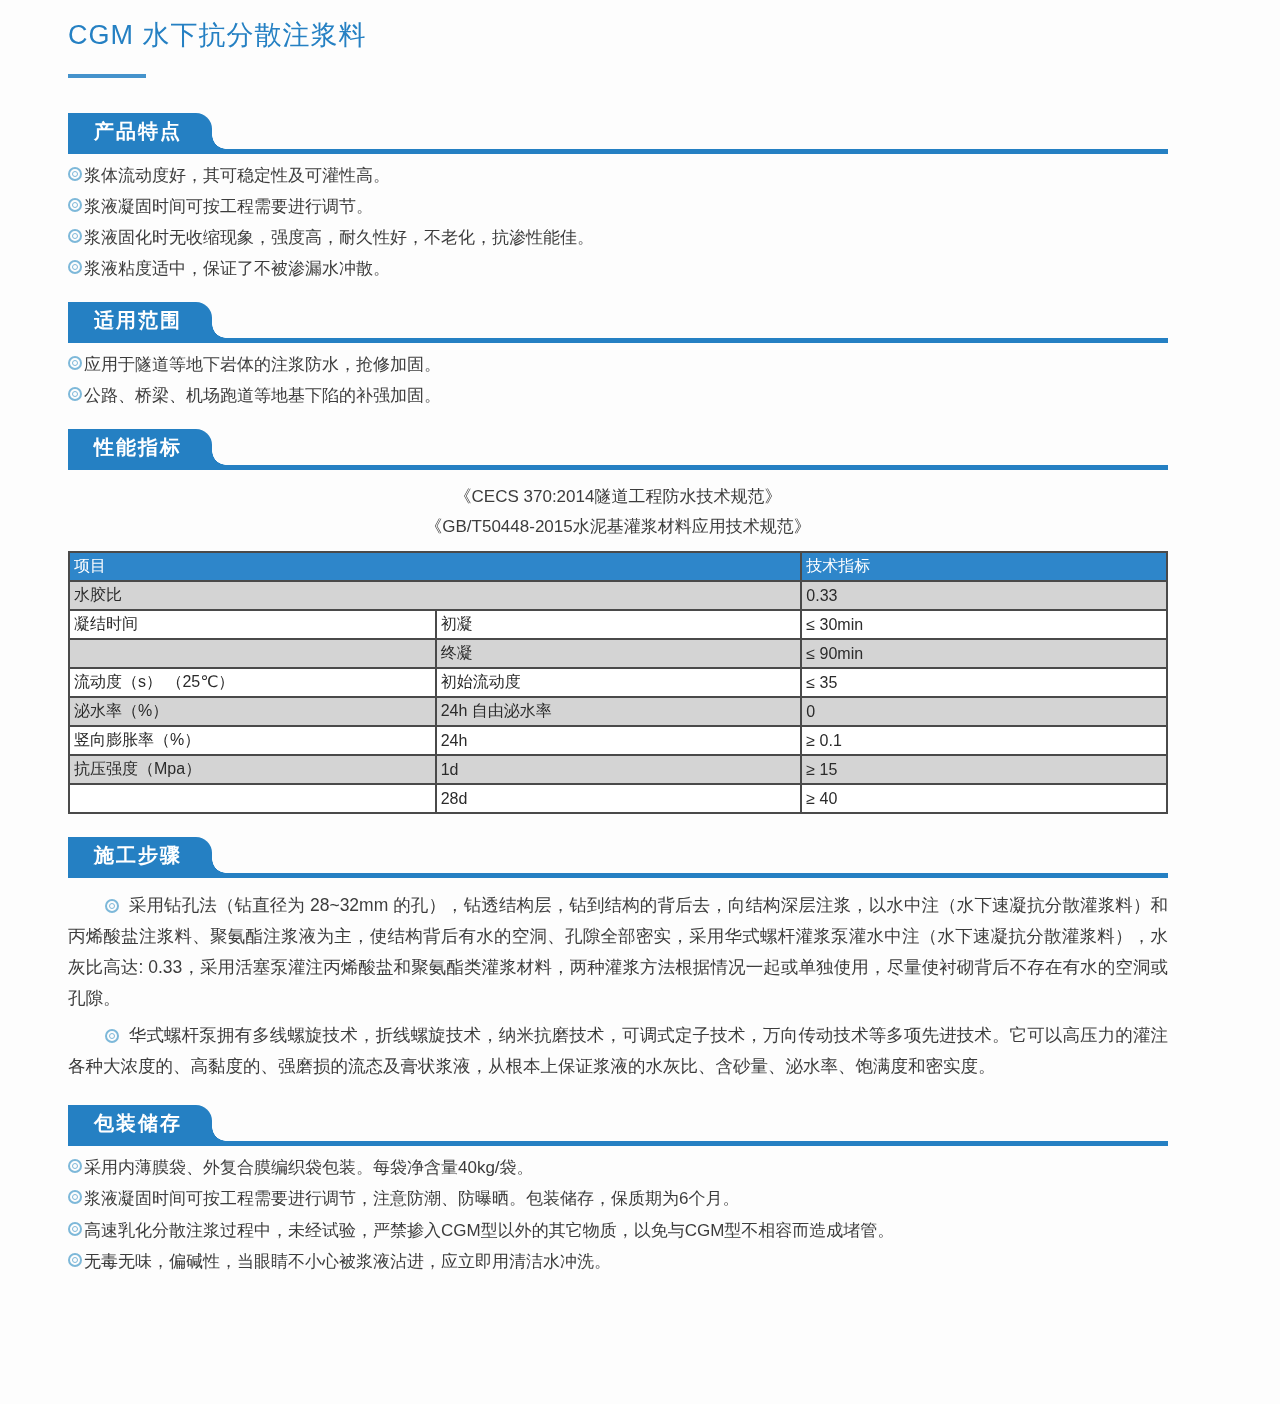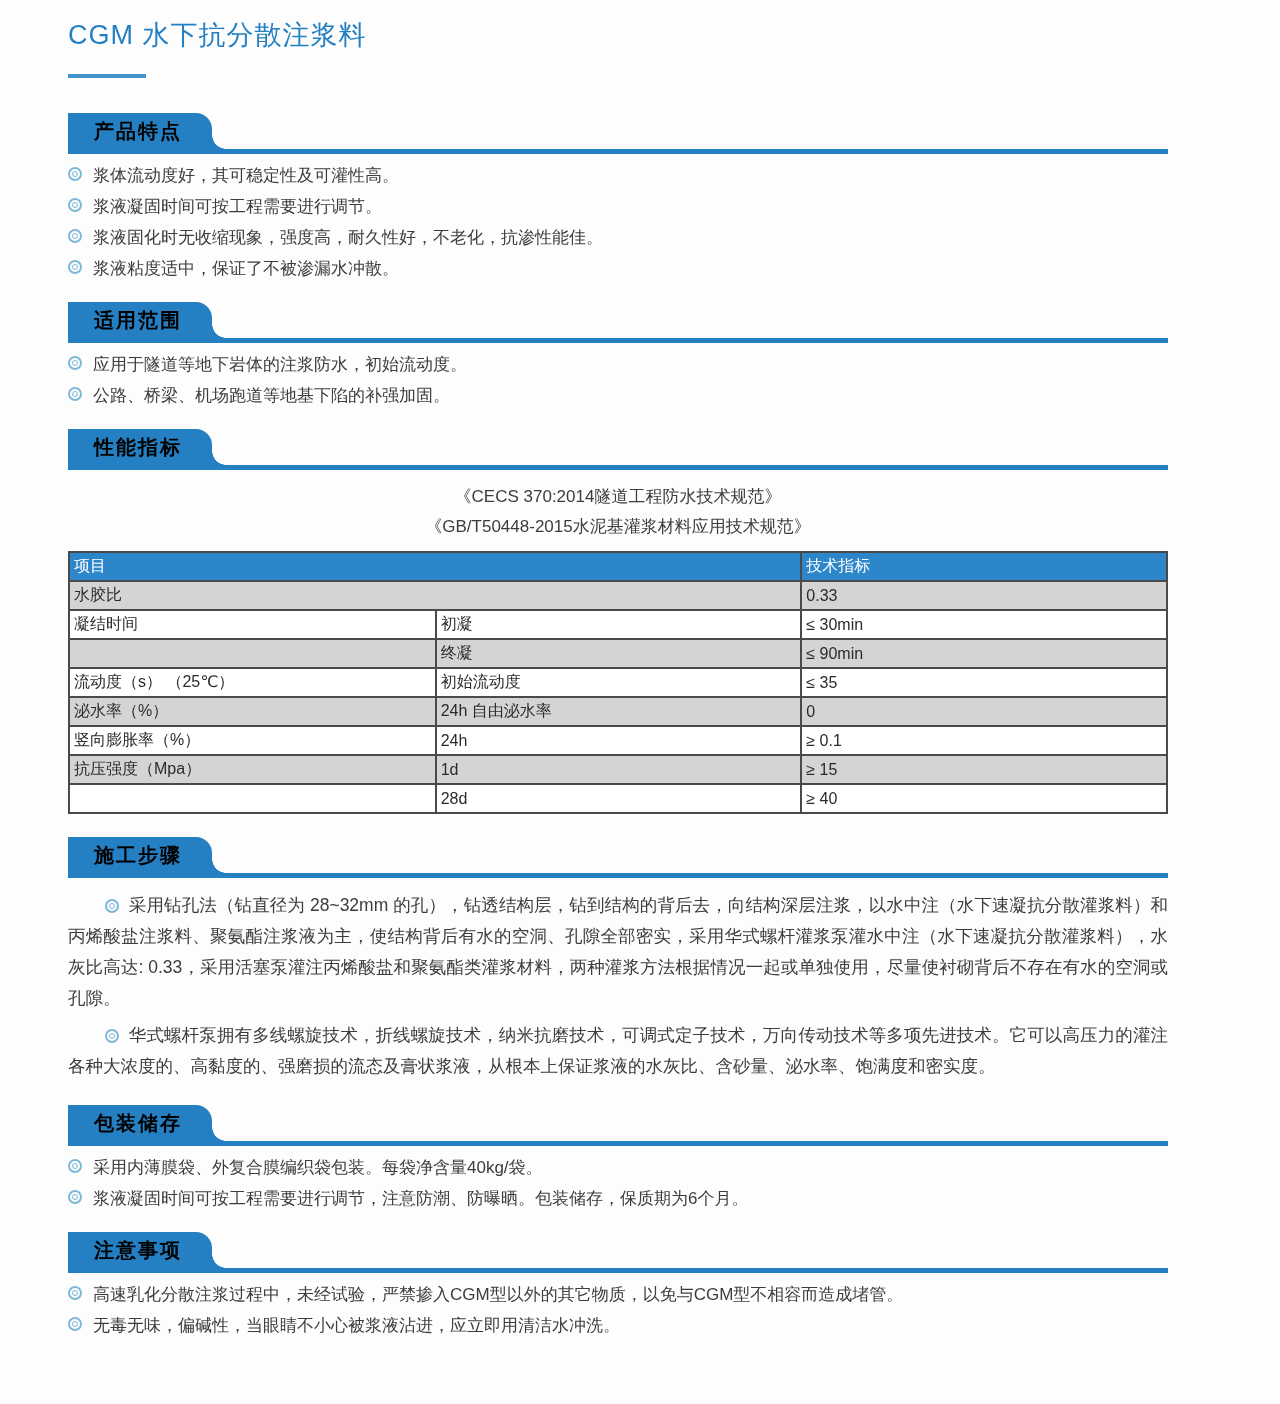--- a/index.html
+++ b/index.html
@@ -43,21 +43,21 @@
     position:relative;
     height:36px;
     border-bottom:5px solid var(--accent);
     margin-top:28px;
   }
   .sec-head.first{margin-top:40px;}
   .badge{
     position:absolute;
     left:0;bottom:0;
     background:var(--accent);
-    color:#000000;
+    color:#ffffff;
     font-size:20px;
     font-weight:bold;
     line-height:24px;
     padding:6px 30px 6px 26px;
     border-top-right-radius:16px;
     letter-spacing:2px;
   }
   .badge::after{
     content:'';
     position:absolute;
@@ -67,21 +67,21 @@
   }
   
   .blist{
     list-style:none;
     margin:12px 0 0 0;
     padding:0;
   }
   .blist li{
     display:flex;
     align-items:flex-start;
-    gap:11px;
+    gap:2px;
     margin-bottom:11px;
     font-size:17px;
     line-height:20px;
   }
   .bullet{
     flex:0 0 auto;
     width:14px;height:14px;
     border:2px solid var(--bullet);
     border-radius:50%;
     position:relative;
@@ -184,21 +184,21 @@
   </ul>
 
   <div class="sec-head">
     <div class="badge">
       <span>适用范围</span>
     </div>
   </div>
   <ul class="blist">
     <li>
         <span class="bullet"></span>
-        <span>应用于隧道等地下岩体的注浆防水，初始流动度。</span>
+        <span>应用于隧道等地下岩体的注浆防水，抢修加固。</span>
       </li>
     <li>
         <span class="bullet"></span>
         <span>公路、桥梁、机场跑道等地基下陷的补强加固。</span>
       </li>
   </ul>
 
   <div class="sec-head">
     <div class="badge">
       <span>性能指标</span>
@@ -281,25 +281,20 @@
     <li>
         <span class="bullet"></span>
         <span>采用内薄膜袋、外复合膜编织袋包装。每袋净含量40kg/袋。</span>
       </li>
     <li>
         <span class="bullet"></span>
         <span>浆液凝固时间可按工程需要进行调节，注意防潮、防曝晒。包装储存，保质期为6个月。</span>
       </li>
   </ul>
 
-  <div class="sec-head">
-    <div class="badge">
-      <span>注意事项</span>
-    </div>
-  </div>
   <ul class="blist">
     <li>
         <span class="bullet"></span>
         <span>高速乳化分散注浆过程中，未经试验，严禁掺入CGM型以外的其它物质，以免与CGM型不相容而造成堵管。</span>
       </li>
     <li>
         <span class="bullet"></span>
         <span>无毒无味，偏碱性，当眼睛不小心被浆液沾进，应立即用清洁水冲洗。</span>
       </li>
   </ul>

